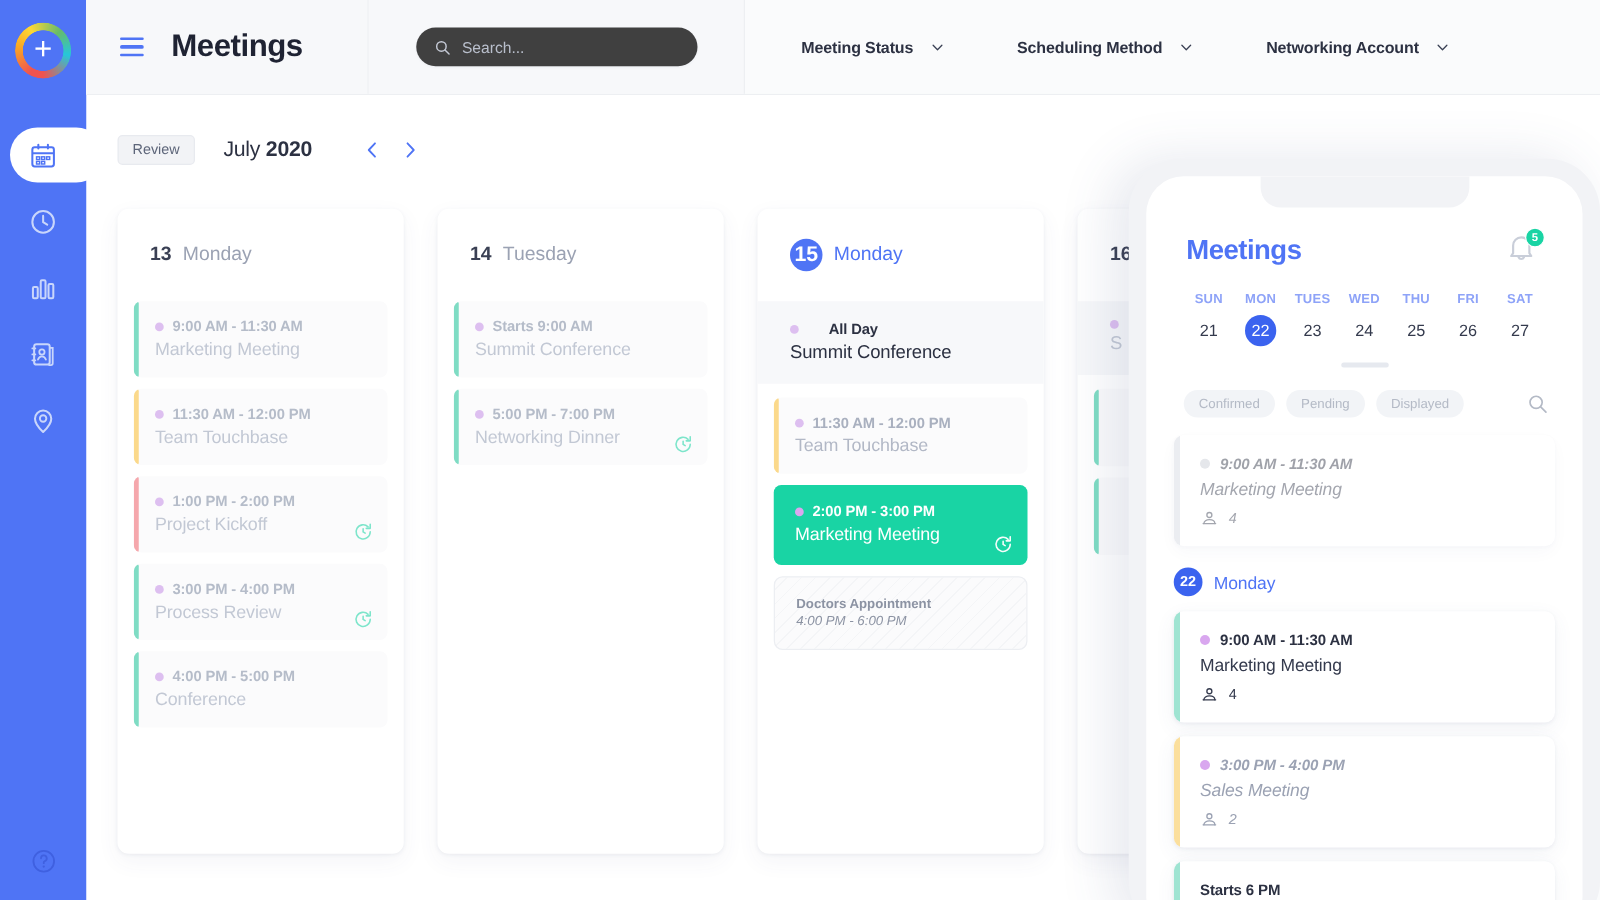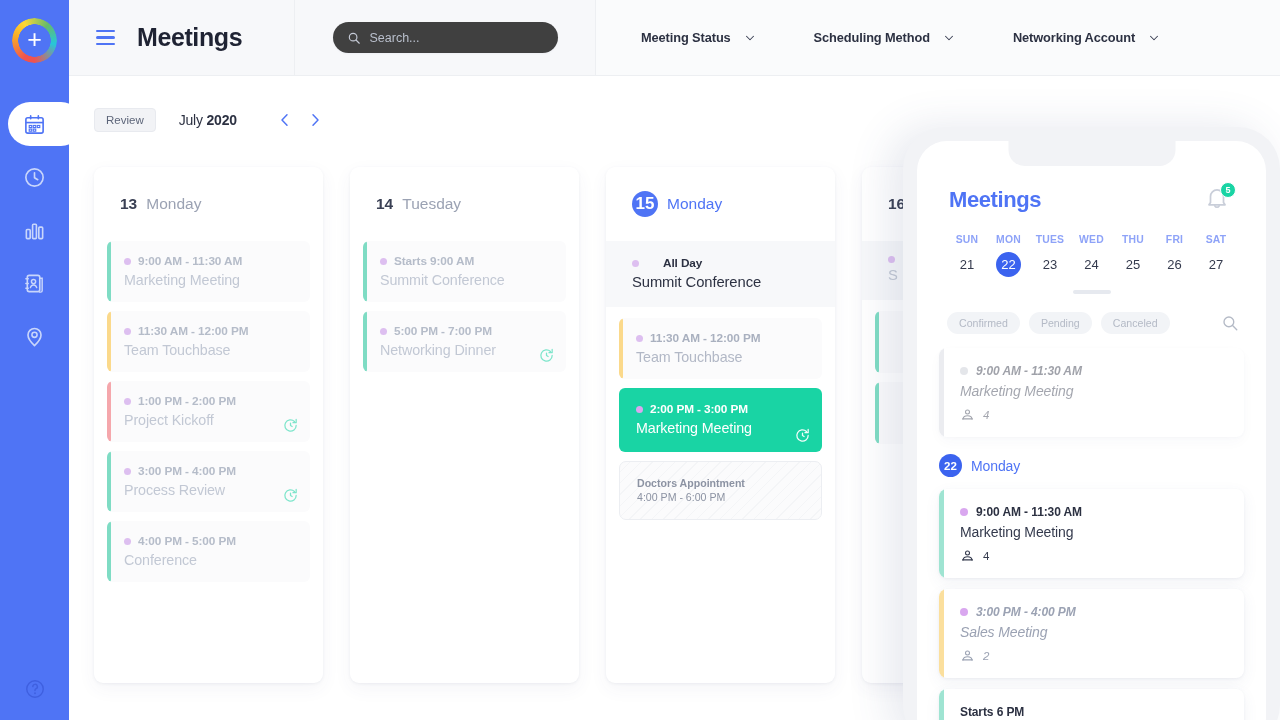--- a/index.html
+++ b/index.html
@@ -95,21 +95,21 @@
 
   
   .cal-toolbar {
     position:absolute; left:94px; top:108px; display:flex; align-items:center; gap:0;
   }
   .today-btn {
     background:#f2f3f6; border:1px solid #e8eaef; border-radius:4px;
     font-size:11.5px; color:#5d6579; padding:5px 11px; cursor:pointer;
     font-family:"Liberation Sans", sans-serif;
   }
-  .month-label { margin-left:23px; font-size:14px; color:#2c3142; letter-spacing:-.2px; }
+  .month-label { margin-left:23px; font-size:17px; color:#2c3142; letter-spacing:-.2px; }
   .month-label b { font-weight:700; }
   .nav-arrows { margin-left:40px; display:flex; gap:14px; }
   .nav-arrow { cursor:pointer; width:16px; height:18px; display:block; }
 
   
   .board { position:absolute; left:94px; top:167px; display:flex; gap:27px; }
   .daycol {
     width:229px; height:516px; background:#fff; border-radius:9px;
     box-shadow:0 1px 3px rgba(70,80,120,.07), 0 6px 18px rgba(70,80,120,.055);
     overflow:hidden; position:relative;
@@ -164,21 +164,21 @@
 
   
   .ev.ghost {
     background:
       repeating-linear-gradient(-45deg, #fbfbfc 0 7px, #f4f5f7 7px 8px);
     border:1px solid #eceef2; border-radius:7px;
     padding:15px 15px 16px 17px;
   }
   .ev.ghost::before { display:none; }
   .ghost-name { font-size:10.6px; font-weight:700; color:#8c93a3; margin-bottom:2px; }
-  .ghost-time { font-size:10.6px; color:#8c93a3; }
+  .ghost-time { font-size:10.6px; color:#8c93a3;font-style:italic; }
 
   
   .daycol.faded .ev-name { color:#c2c8d4; }
   .daycol.faded .ev-time { color:#b5bcc9; }
 
   
   .phone {
     position:absolute; left:903px; top:127px; width:377px; height:620px;
     background:#f2f3f6; border-radius:42px;
     box-shadow:-14px 0 42px rgba(70,85,130,.13);
@@ -567,21 +567,21 @@
             <div class="wd-num">27</div>
           </div>
         </div>
 
         <div class="ph-divider"></div>
       </div>
 
       <div class="chips-row">
         <div class="chip">Confirmed</div>
         <div class="chip">Pending</div>
-        <div class="chip">Canceled</div>
+        <div class="chip">Displayed</div>
         <svg class="ph-search-icon" viewBox="0 0 24 24" fill="none">
           <circle cx="10.5" cy="10.5" r="6.5" stroke="#b4bac6" stroke-width="1.8"></circle>
           <path d="M15.4 15.4 21 21" stroke="#b4bac6" stroke-width="1.8" stroke-linecap="round"></path>
         </svg>
       </div>
 
       <div class="ph-list">
 
         <div class="ph-card gray muted">
           <div class="ph-time">

